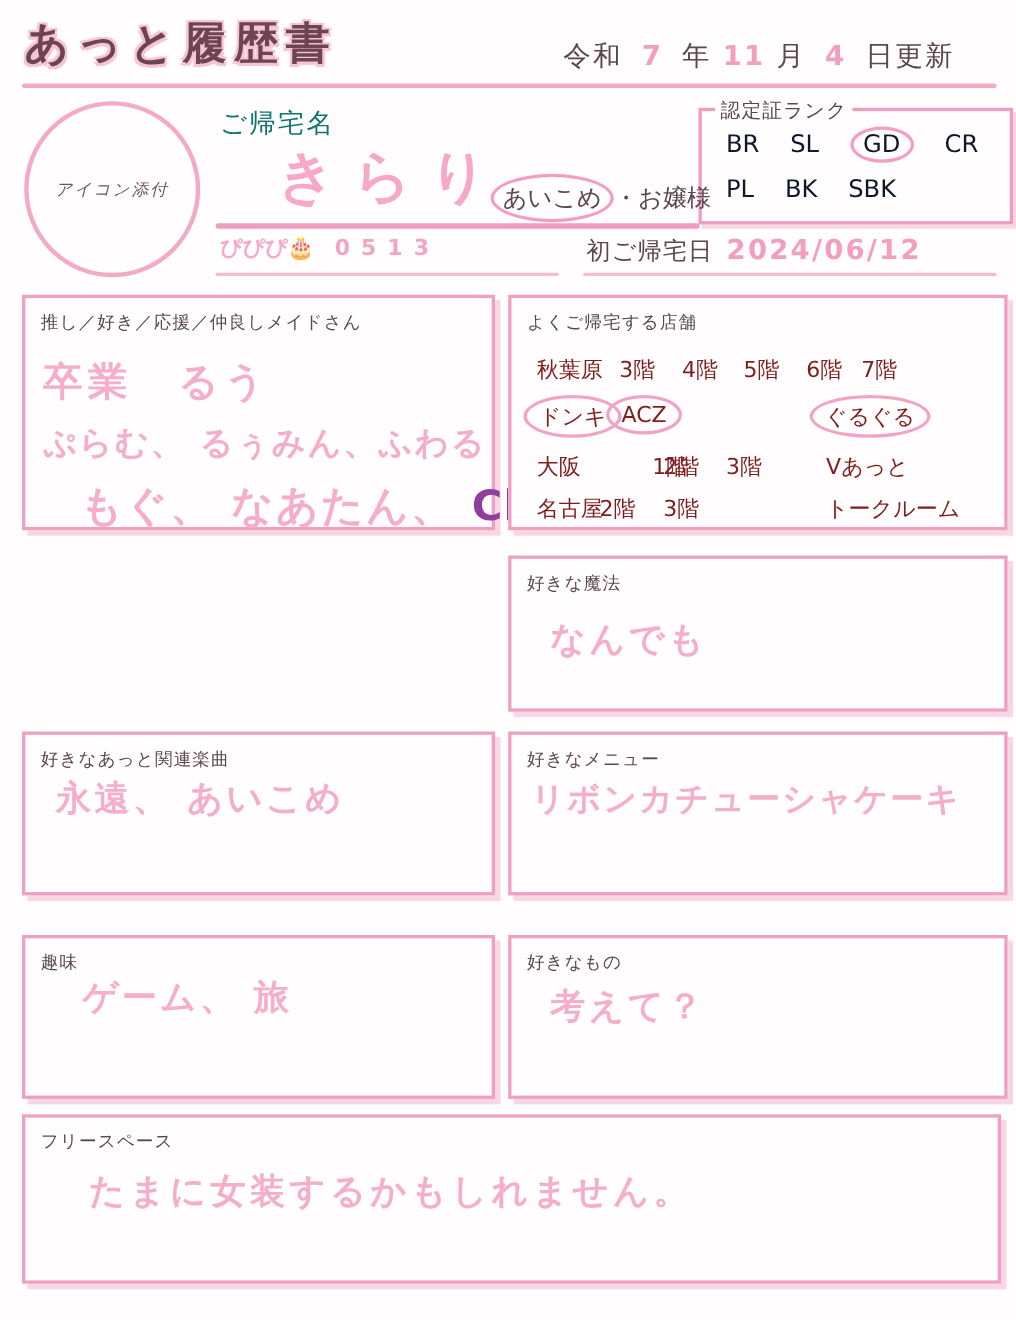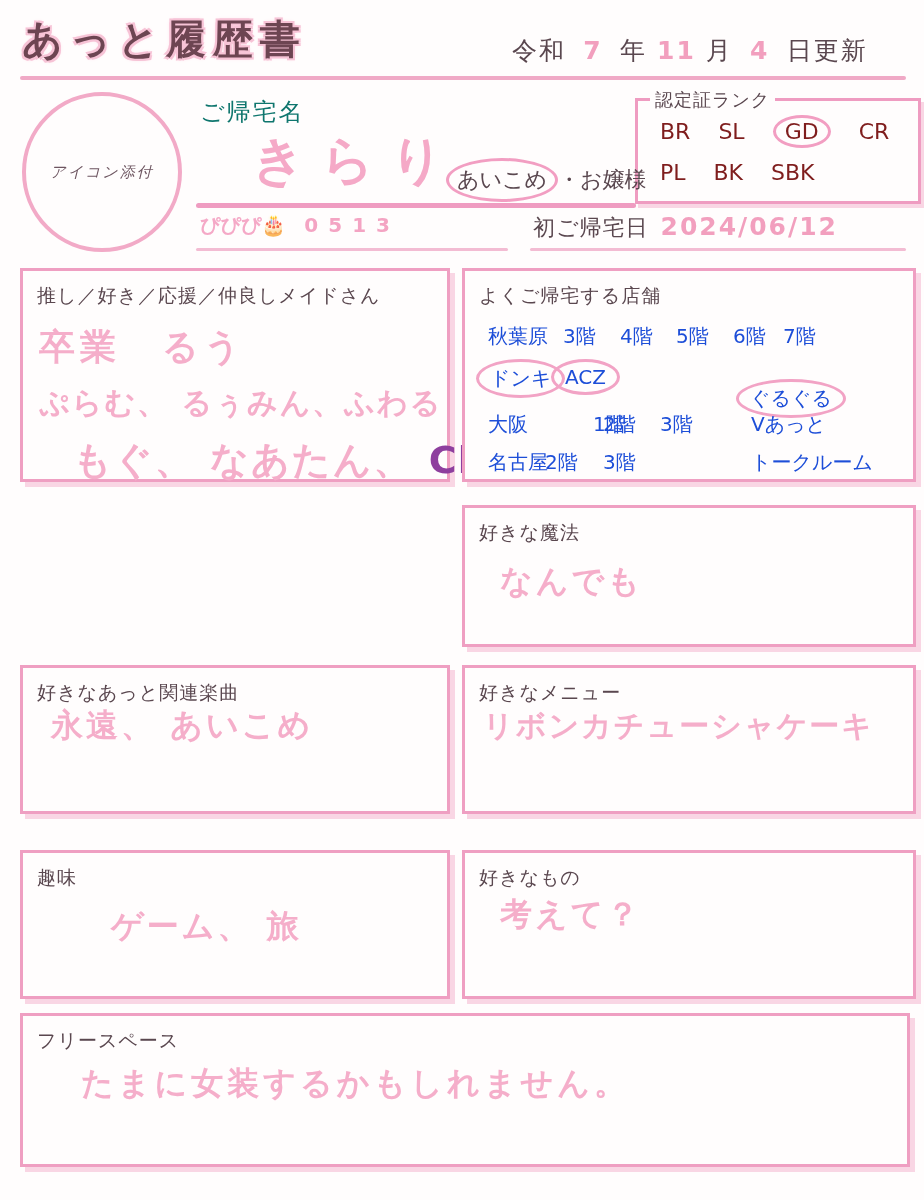--- a/index.html
+++ b/index.html
@@ -27,21 +27,21 @@
   }
   
   .rank-box{
     position:absolute;left:635px;top:98px;width:280px;height:100px;
     border:3px solid #ef9cc1;box-shadow:3px 4px 0 #f9d6e4;background:#fffdfd;
   }
   .rank-title{
     position:absolute;left:12px;top:-13px;background:#fffdfd;padding:0 5px;
     font-size:18px;color:#5a474f;letter-spacing:1px;
   }
-  .rank-row{display:flex;gap:28px;padding:14px 0 0 22px;font-size:22px;color:#7f1d1d;align-items:center;}
+  .rank-row{display:flex;gap:28px;padding:14px 0 0 22px;font-size:22px;color:#0f172a;align-items:center;}
   .rank-row.second{padding-top:12px;}
   .rank-pill{display:inline-block;}
   .circled{
     border:3px solid #f29ec2;border-radius:50%;padding:1px 9px;display:inline-block;
   }
   
   .name-label{position:absolute;left:200px;top:96px;font-size:24px;color:#0f766e;letter-spacing:2px;}
   .kitaku-name{
     position:absolute;left:252px;top:126px;font-size:52px;font-weight:bold;
     color:#f5a9c7;letter-spacing:16px;
@@ -54,27 +54,27 @@
   .bday-underline{position:absolute;left:196px;top:248px;width:312px;height:3px;background:#f3bcd3;border-radius:2px;}
   .first-visit{position:absolute;left:533px;top:212px;font-size:22px;display:flex;align-items:baseline;}
   .first-visit .fv-label{color:#5a474f;letter-spacing:1px;}
   .first-visit .fv-value{color:#f29fbe;font-weight:bold;font-size:25px;margin-left:12px;letter-spacing:2px;}
   .fv-underline{position:absolute;left:530px;top:248px;width:376px;height:3px;background:#f3bcd3;border-radius:2px;}
   
   .box{
     position:absolute;background:#fffdfd;border:3px solid #ef9fc2;
     box-shadow:5px 5px 0 #f9d6e4;
   }
-  .box-label{position:absolute;left:14px;top:12px;font-size:19px;color:#5a474f;letter-spacing:1px;}
+  .box-label{position:absolute;left:14px;top:12px;font-size:16px;color:#5a474f;letter-spacing:1px;}
   .box-value{
     position:absolute;font-size:32px;font-weight:bold;color:#f5aeca;letter-spacing:3px;white-space:nowrap;
   }
   .purple{color:#8e3f9e;font-family:"DejaVu Sans",sans-serif;letter-spacing:1px;}
   
-  .cell{position:absolute;font-size:20px;color:#1d4ed8;white-space:nowrap;}
+  .cell{position:absolute;font-size:20px;color:#7f1d1d;white-space:nowrap;}
   .cell.circ{border:3px solid #f2a3c5;border-radius:50%;padding:3px 11px;}
 </style>
 </head>
 <body>
 
 <div id="sheet">
 
   <div class="title">あっと履歴書</div>
   <div class="date-row">
     <span>令和</span>
@@ -141,21 +141,21 @@
 
     <span class="cell" style="left:23px;top:52px;">秋葉原</span>
     <span class="cell" style="left:98px;top:52px;">3階</span>
     <span class="cell" style="left:155px;top:52px;">4階</span>
     <span class="cell" style="left:211px;top:52px;">5階</span>
     <span class="cell" style="left:268px;top:52px;">6階</span>
     <span class="cell" style="left:318px;top:52px;">7階</span>
 
     <span class="cell circ" style="left:11px;top:88px;">ドンキ</span>
     <span class="cell circ" style="left:86px;top:88px;">ACZ</span>
-    <span class="cell circ" style="left:271px;top:88px;margin-top:20px;">ぐるぐる</span>
+    <span class="cell circ" style="left:271px;top:88px;">ぐるぐる</span>
 
     <span class="cell" style="left:23px;top:140px;">大阪</span>
     <span class="cell" style="left:80px;top:140px;margin-left:48px;">1階</span>
     <span class="cell" style="left:138px;top:140px;">2階</span>
     <span class="cell" style="left:195px;top:140px;">3階</span>
     <span class="cell" style="left:286px;top:140px;">Vあっと</span>
 
     <span class="cell" style="left:23px;top:178px;">名古屋</span>
     <span class="cell" style="left:80px;top:178px;">2階</span>
     <span class="cell" style="left:138px;top:178px;">3階</span>
@@ -173,21 +173,21 @@
     <div class="box-value" style="left:28px;top:36px;">永遠、 あいこめ</div>
   </div>
 
   <div class="box" style="left:462px;top:665px;width:448px;height:143px;">
     <div class="box-label">好きなメニュー</div>
     <div class="box-value" style="left:18px;top:38px;font-size:30px;letter-spacing:2px;">リボンカチューシャケーキ</div>
   </div>
 
   <div class="box" style="left:20px;top:850px;width:424px;height:143px;">
     <div class="box-label">趣味</div>
-    <div class="box-value" style="left:52px;top:52px;margin-left:36px;">ゲーム、 旅</div>
+    <div class="box-value" style="left:52px;top:32px;">ゲーム、 旅</div>
   </div>
 
   <div class="box" style="left:462px;top:850px;width:448px;height:143px;">
     <div class="box-label">好きなもの</div>
     <div class="box-value" style="left:35px;top:40px;">考えて？</div>
   </div>
 
   <div class="box" style="left:20px;top:1013px;width:884px;height:148px;">
     <div class="box-label">フリースペース</div>
     <div class="box-value" style="left:58px;top:46px;letter-spacing:4px;">たまに女装するかもしれません。</div>

